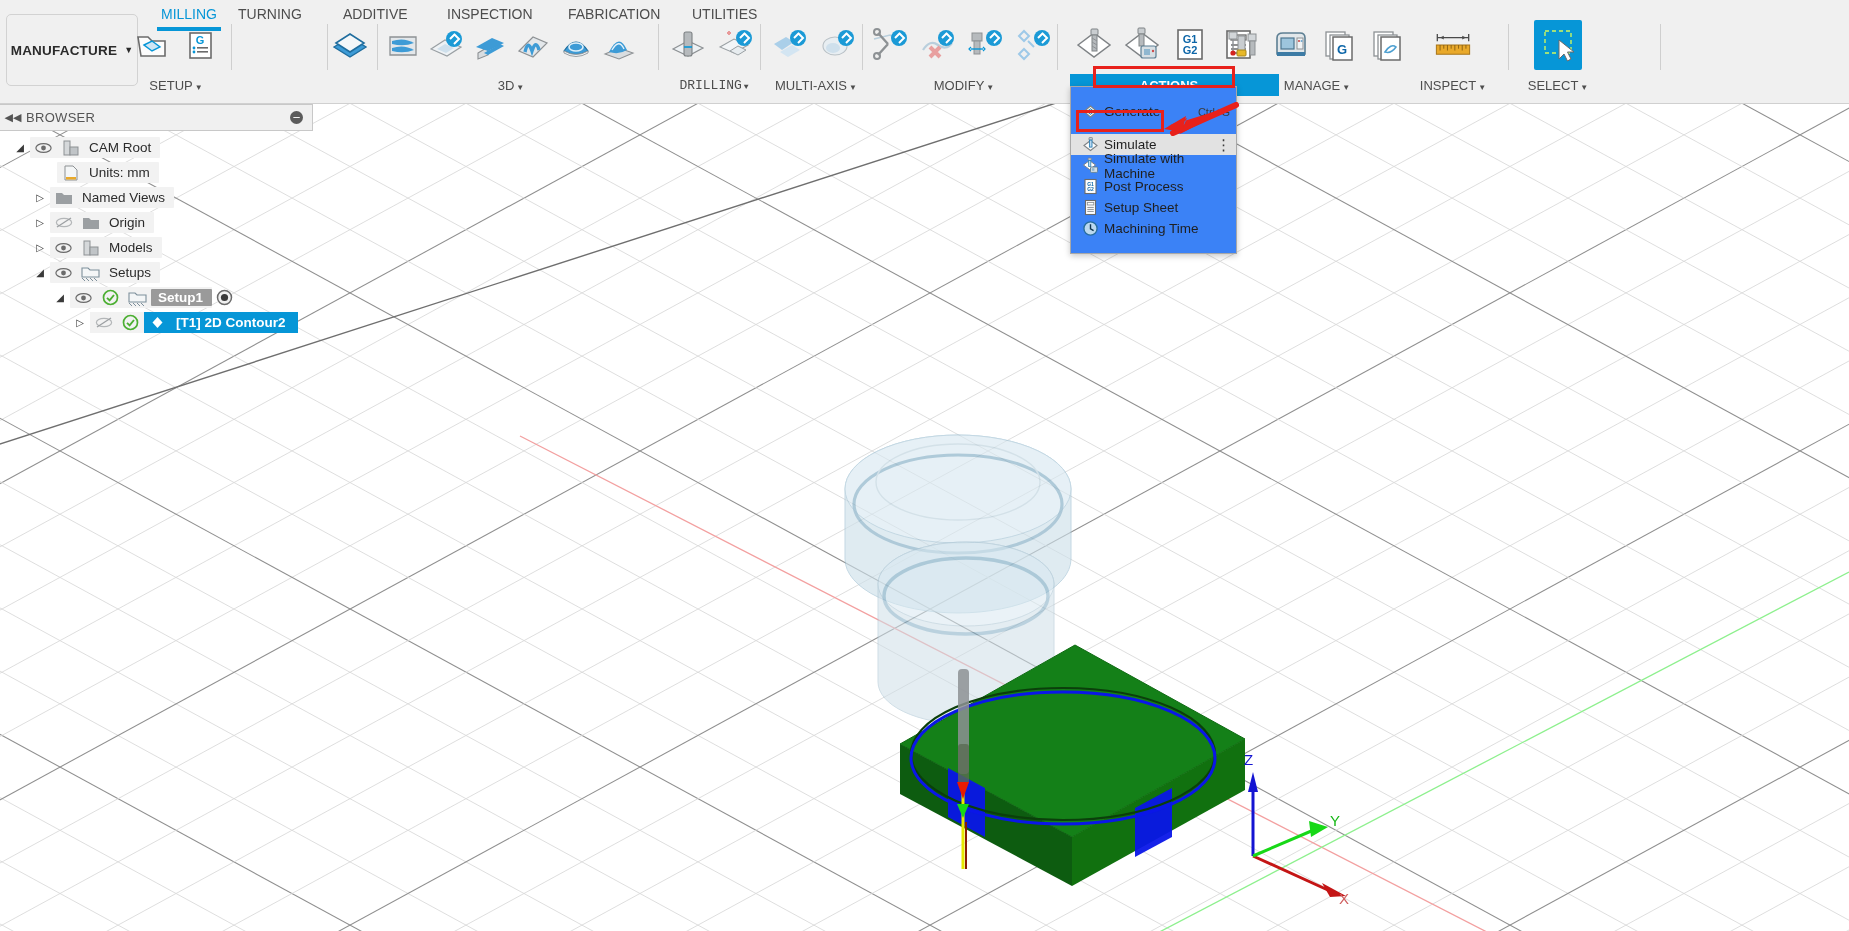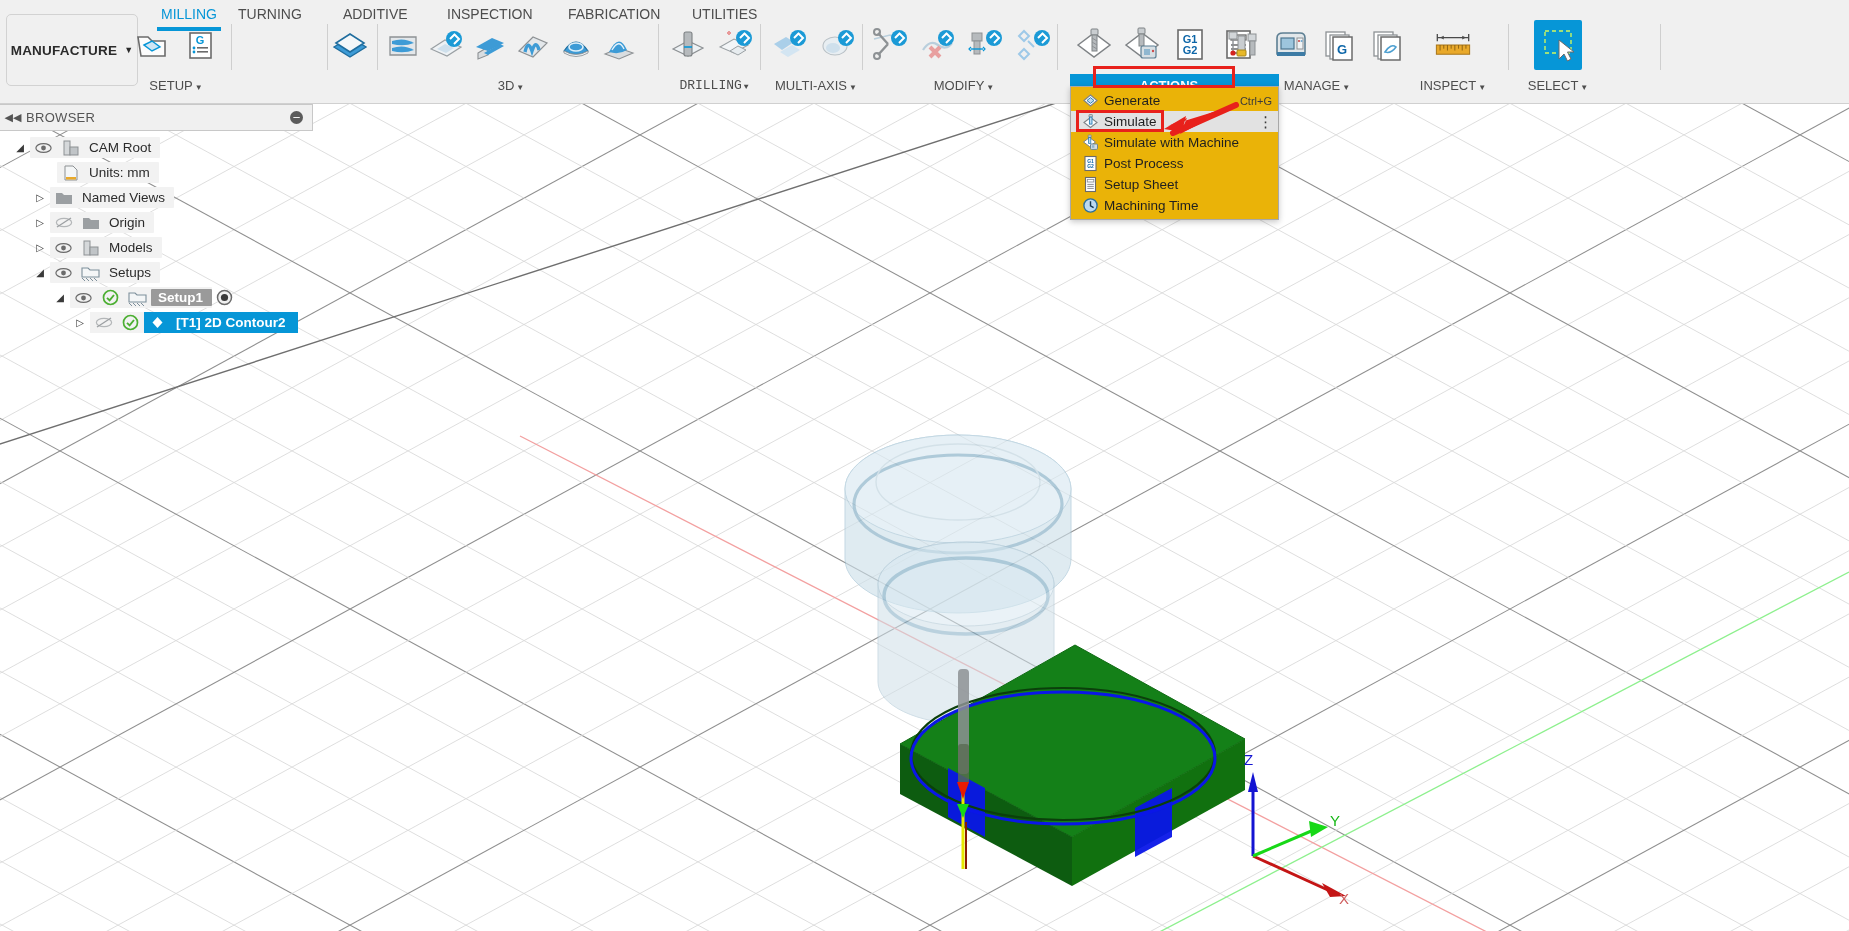--- a/index.html
+++ b/index.html
@@ -137,34 +137,34 @@
   .lbl-cell { padding: 0 9px 0 5px; }
   .sel-gray { background: #9a9a9a; color: #fff; font-weight: bold;
               padding: 1px 9px 1px 7px; border-radius: 1px; }
   .sel-blue { background: #0696d7; color: #fff; font-weight: bold; }
   .radio-cell { width: 25px; display: flex; align-items: center;
                 justify-content: center; flex: none; cursor: pointer; }
 
   
   #actions-menu {
     position: absolute; left: 1070px; top: 86px;
-    width: 209px;
-    background: #eab308;
+    width: 167px;
+    background: #3b82f6;
     border: 1px solid #a8a8a8;
     box-shadow: 0 2px 6px rgba(0,0,0,.22);
-    padding: 3px 0;
+    padding: 14px 0;
     z-index: 40;
   }
   .menu-item {
     display: flex; align-items: center;
     height: 21px; padding: 0 6px 0 9px;
     font-size: 13.5px; color: #1f1f1f; cursor: pointer;
     position: relative;
   }
-  .menu-item.hovered { background: #e2e2e2; }
+  .menu-item.hovered { background: #e2e2e2; margin-top: 12px; }
   .menu-item .mi-icon {
     width: 20px; height: 18px; flex: none;
     display: flex; align-items: center; justify-content: center;
     margin-right: 4px;
   }
   .menu-item .mi-label { flex: 1; }
   .menu-item .mi-shortcut { color: #3a3a3a; font-size: 11px; margin-left: 24px; }
   .menu-item .mi-dots {
     width: 14px; text-align: center; line-height: 3px;
     font-size: 15px; color: #3a3a3a; letter-spacing: 0;

